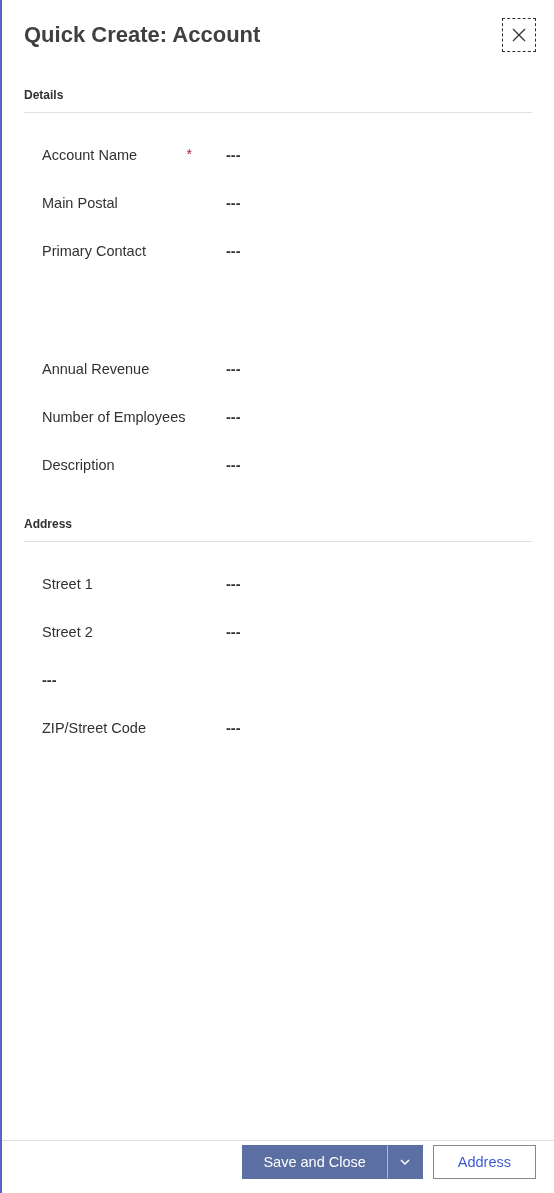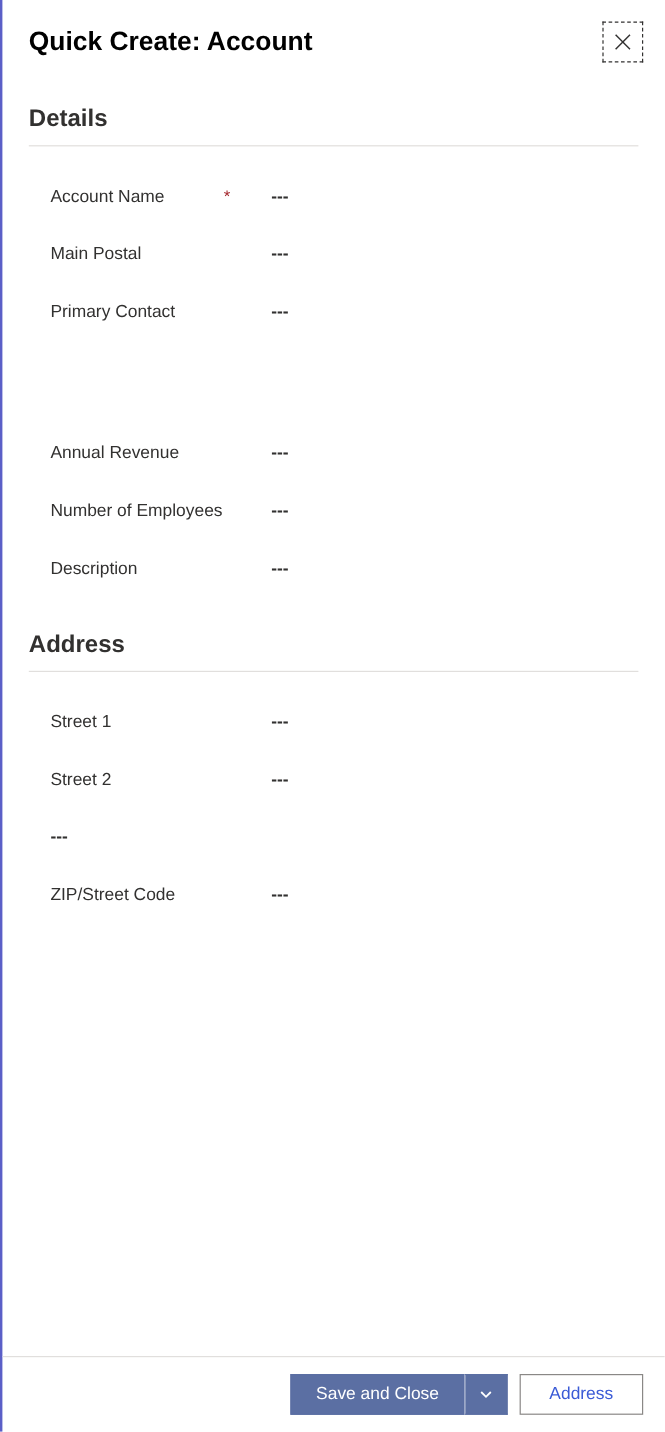--- a/index.html
+++ b/index.html
@@ -23,21 +23,21 @@
     }
     .header {
       display: flex;
       align-items: center;
       justify-content: space-between;
       padding: 18px 18px 8px 22px;
     }
     .header-title {
       font-size: 22px;
       font-weight: 600;
-      color: #000000;
+      color: #404040;
     }
     .close-btn {
       width: 34px;
       height: 34px;
       display: flex;
       align-items: center;
       justify-content: center;
       border: 1px dashed #323130;
       background: transparent;
       cursor: pointer;
@@ -47,21 +47,21 @@
       height: 14px;
       stroke: #323130;
       stroke-width: 1.2;
     }
     .content {
       flex: 1;
       padding: 0 22px;
       overflow: auto;
     }
     .section-title {
-      font-size: 20px;
+      font-size: 12px;
       font-weight: 600;
       color: #323130;
       margin-top: 28px;
       padding-bottom: 10px;
       border-bottom: 1px solid #e1dfdd;
     }
     .field-group {
       padding-top: 18px;
     }
     .field {
@@ -96,21 +96,21 @@
       cursor: text;
     }
     .spacer-block {
       height: 70px;
     }
     .footer {
       display: flex;
       justify-content: flex-end;
       align-items: center;
       gap: 10px;
-      padding: 14px 18px 14px 0;
+      padding: 4px 18px 14px 0;
       border-top: 1px solid #e1dfdd;
     }
     .btn {
       font-family: inherit;
       font-size: 14.5px;
       height: 34px;
       cursor: pointer;
       display: flex;
       align-items: center;
       justify-content: center;

